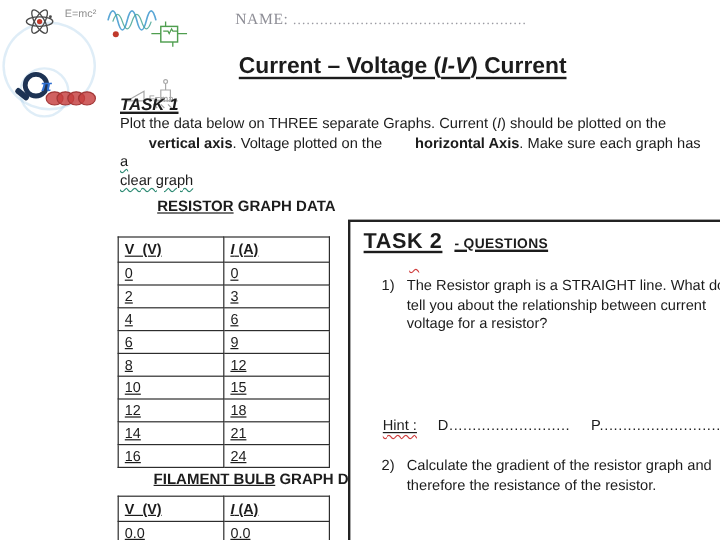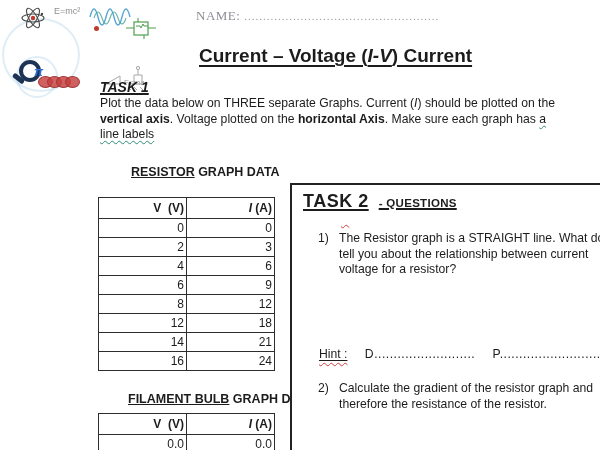--- a/index.html
+++ b/index.html
@@ -29,38 +29,38 @@
   .particle{position:absolute;top:0;width:13px;height:10px;border-radius:50%;
             background:rgba(198,62,62,.82);border:1px solid #a23737;}
 
   
   .name-row{position:absolute;left:196px;top:8px;font-family:"Liberation Serif",serif;
             color:#8e8e96;font-size:13px;letter-spacing:.5px;white-space:nowrap;}
   .name-dots{font-size:11px;letter-spacing:1px;color:#9a9aa2;}
   .doc-title{position:absolute;left:199px;top:45px;font-size:19px;font-weight:bold;white-space:nowrap;
              text-decoration:underline;text-decoration-thickness:2px;text-underline-offset:3px;}
   .it{font-style:italic;}
-  .b{font-weight:bold;}
+  .b{font-weight:bold;margin-left:24px;}
   .u{text-decoration:underline;}
 
   
   .task1-head{position:absolute;left:100px;top:79px;font-size:14px;font-weight:bold;font-style:italic;
               text-decoration:underline;text-decoration-thickness:1.5px;}
   .para{position:absolute;left:100px;top:96px;font-size:12.2px;line-height:15.6px;width:490px;}
   .wavy-green{text-decoration:underline wavy #2e8b74;text-decoration-thickness:1px;text-underline-offset:2px;}
 
   
   .tbl-head{position:absolute;font-size:12.5px;font-weight:bold;white-space:nowrap;margin-left:30px;}
   .res-head{left:101px;top:165px;}
   .fil-head{left:98px;top:392px;}
   .data-table{position:absolute;border-collapse:collapse;}
   .res-table{left:98px;top:197px;}
   .fil-table{left:98px;top:413px;}
   .data-table th,.data-table td{border:1.5px solid #2d2d2d;font-size:12px;line-height:15px;
-       text-align:right;padding:1.5px 2px 1.5px 5px;}
+       text-align:left;padding:1.5px 2px 1.5px 5px;text-decoration:underline;}
   .data-table th{font-weight:bold;padding-top:2.5px;padding-bottom:2.5px;}
   .data-table .c1{width:80px;}
   .data-table .c2{width:80px;}
 
   
   .task2-box{position:absolute;left:290px;top:183px;width:345px;height:300px;
              border:2px solid #232323;background:#fff;}
   .t2-heading{position:absolute;left:11px;top:6px;white-space:nowrap;}
   .t2-main{font-size:18px;font-weight:bold;text-decoration:underline;text-decoration-thickness:2px;
            text-underline-offset:2px;letter-spacing:.5px;}
@@ -132,21 +132,21 @@
     <span>NAME:</span>
     <span class="name-dots">....................................................</span>
   </div>
 
   <div class="doc-title"><span>Current – Voltage (</span><span class="it">I-V</span><span>) Current</span></div>
 
   <div class="task1-head">TASK 1</div>
   <div class="para">
     <div><span>Plot the data below on THREE separate Graphs. Current (</span><span class="it">I</span><span>) should be plotted on the</span></div>
     <div><span class="b">vertical axis</span><span>. Voltage plotted on the </span><span class="b">horizontal Axis</span><span>. Make sure each graph has </span><span class="wavy-green">a</span></div>
-    <div><span class="wavy-green">line labels</span></div>
+    <div><span class="wavy-green">clear graph</span></div>
   </div>
 
   <div class="tbl-head res-head"><span class="u">RESISTOR</span><span> GRAPH DATA</span></div>
   <table class="data-table res-table">
     <thead>
       <tr>
         <th class="c1"><span>V&nbsp; (V)</span></th>
         <th class="c2"><span class="it">I</span><span> (A)</span></th>
       </tr>
     </thead>
@@ -163,20 +163,24 @@
           <td class="c1">4</td>
           <td class="c2">6</td>
         </tr>
         <tr>
           <td class="c1">6</td>
           <td class="c2">9</td>
         </tr>
         <tr>
           <td class="c1">8</td>
           <td class="c2">12</td>
+        </tr>
+        <tr>
+          <td class="c1">10</td>
+          <td class="c2">15</td>
         </tr>
         <tr>
           <td class="c1">12</td>
           <td class="c2">18</td>
         </tr>
         <tr>
           <td class="c1">14</td>
           <td class="c2">21</td>
         </tr>
         <tr>

